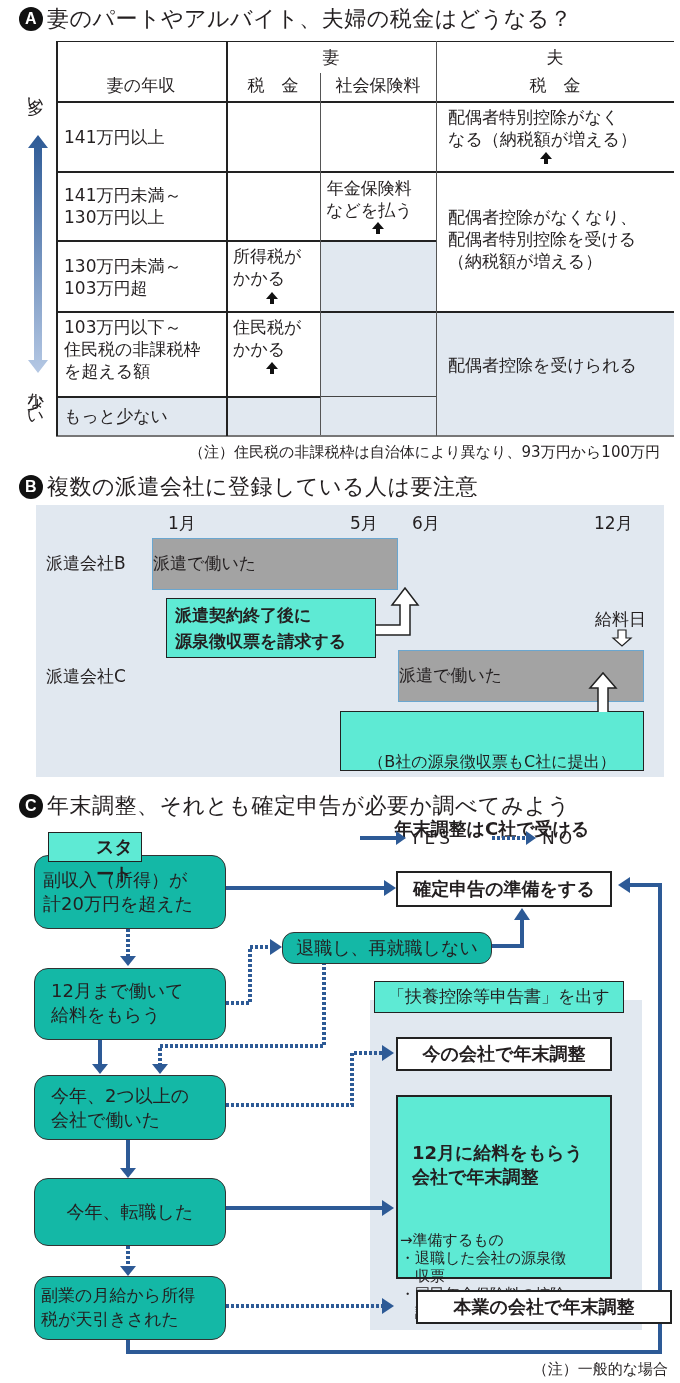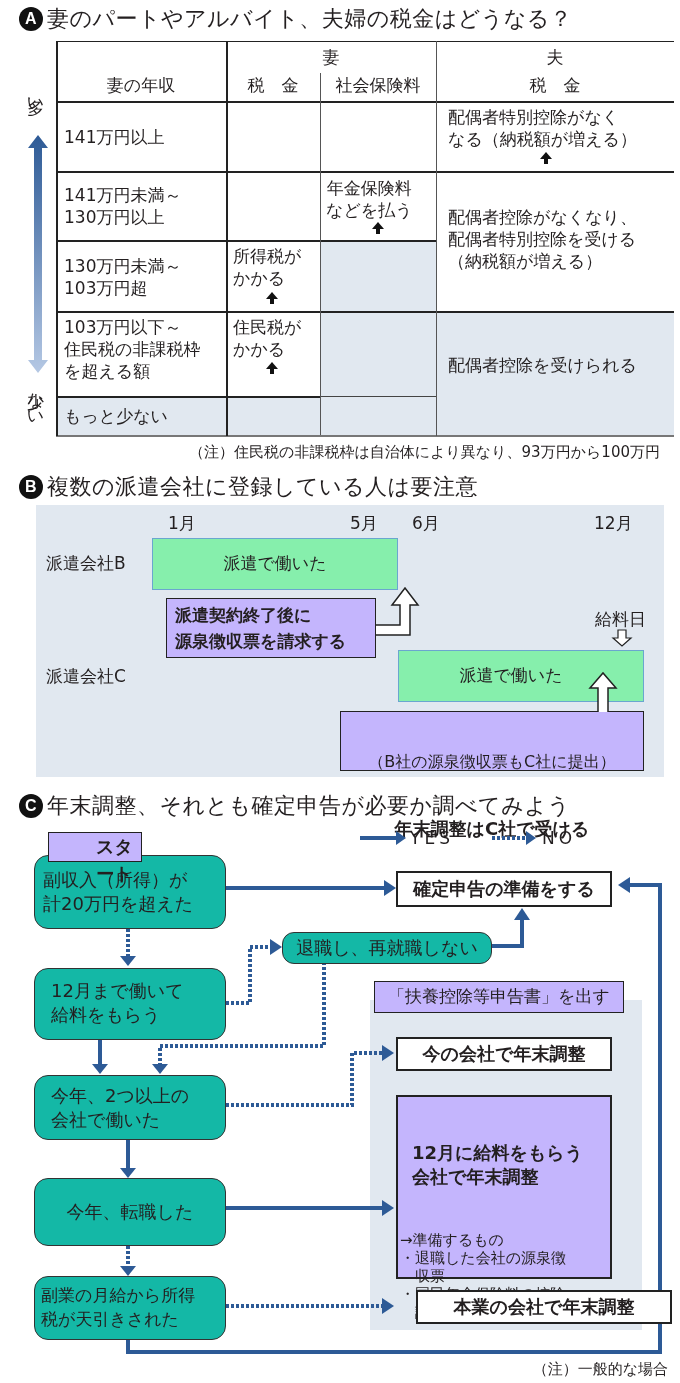--- a/index.html
+++ b/index.html
@@ -16,22 +16,22 @@
   .shade { position:absolute; background:#e1e8f0; }
   .cell-text { position:absolute; font-size:17px; line-height:22px; white-space:nowrap; }
   .hdr { position:absolute; font-size:17px; text-align:center; white-space:nowrap; }
   .up-arrow { position:absolute; width:0; height:0; }
   .up-arrow::before { content:""; position:absolute; left:-6px; top:0; border-left:6px solid transparent; border-right:6px solid transparent; border-bottom:7px solid #111; }
   .up-arrow::after { content:""; position:absolute; left:-2px; top:7px; width:4px; height:5px; background:#111; }
   .vert-label { position:absolute; font-size:17px; line-height:18px; width:20px; text-align:center; }
   .note { position:absolute; font-size:15px; white-space:nowrap; }
   
   .panel { position:absolute; background:#e1e8f0; }
-  .bar { position:absolute; background:#86efac; border:1.5px solid #6aa6cf; box-sizing:border-box; font-size:17px; text-align:center; }
-  .box { position:absolute; background:#c4b5fd; border:1.5px solid #222; box-sizing:border-box; }
+  .bar { position:absolute; background:#a3a3a3; border:1.5px solid #6aa6cf; box-sizing:border-box; font-size:17px; text-align:left; }
+  .box { position:absolute; background:#5eead4; border:1.5px solid #222; box-sizing:border-box; }
   .mlabel { position:absolute; font-size:17px; white-space:nowrap; }
   
   .rbox { position:absolute; background:#14b8a6; border:1.5px solid #333; border-radius:14px; box-sizing:border-box; font-size:18px; line-height:24px; }
   .sbox { position:absolute; background:#fff; border:2px solid #222; box-sizing:border-box; font-size:18px; font-weight:bold; text-align:center; }
   svg { position:absolute; left:0; top:0; overflow:visible; }
 </style>
 </head>
 <body>
 
 <div class="sec-title" style="top:6px;">

